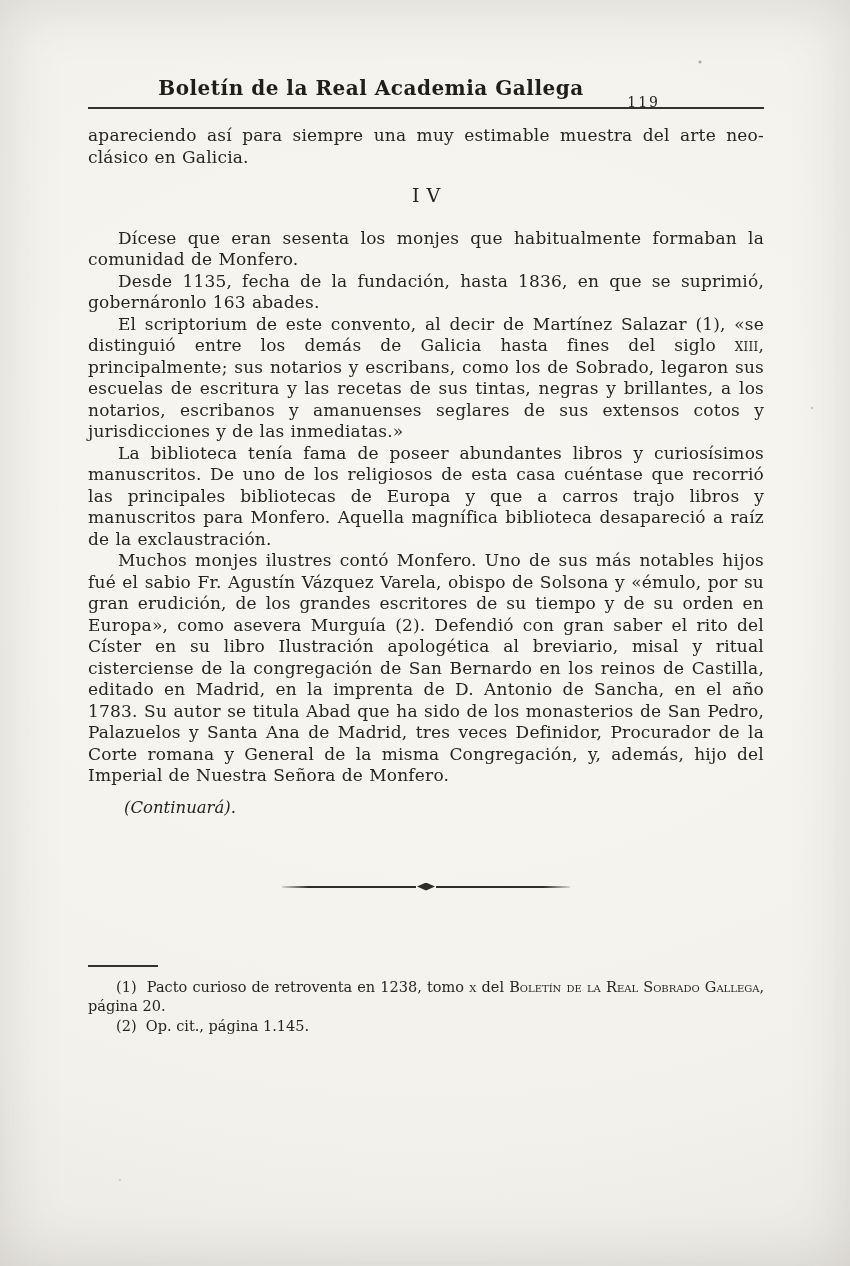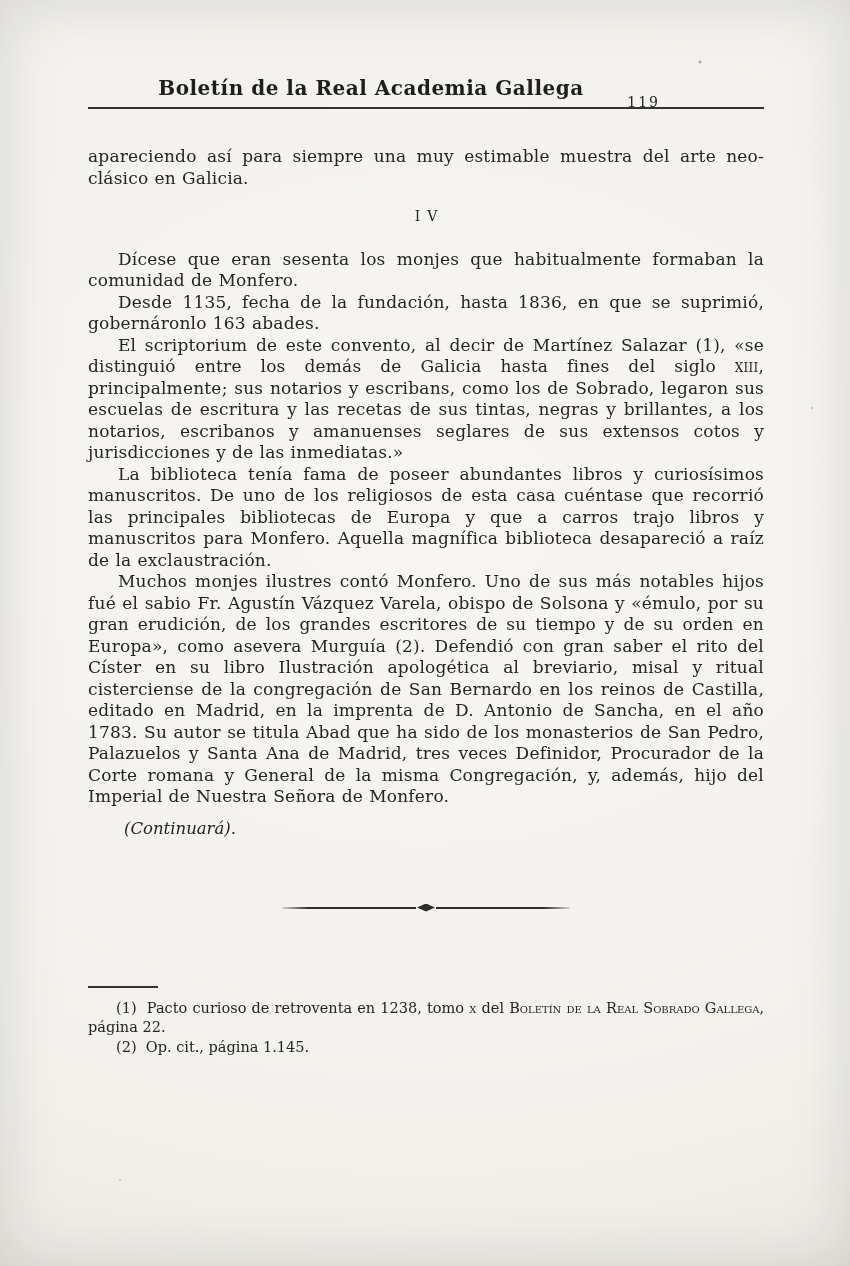--- a/index.html
+++ b/index.html
@@ -45,34 +45,34 @@
     letter-spacing: 2px;
     color: #26251f;
     margin-left: 48px;
   }
   .header-rule {
     height: 2px;
     background: #34322c;
     margin-top: 3px;
   }
   .body-text {
-    margin-top: 37px;
+    margin-top: 16px;
     font-size: 17px;
     line-height: 21.5px;
     text-align: justify;
     letter-spacing: .2px;
     word-spacing: .5px;
   }
   .p { margin: 0; text-indent: 30px; }
   .p.noindent { text-indent: 0; }
   .it { }
   .sc { font-variant: small-caps; }
   .section-heading {
     margin: 17px 0 21px 0;
-    font-size: 14px;
+    font-size: 19px;
     font-weight: 400;
     text-align: center;
     letter-spacing: 7px;
     text-indent: 7px;
   }
   .signature {
     margin-top: 9px;
     text-align: right;
     padding-right: 132px;
     font-size: 16.5px;
@@ -154,18 +154,18 @@
 
   <div class="divider">
     <span class="divider-line left"></span>
     <span class="divider-diamond"></span>
     <span class="divider-line right"></span>
   </div>
 
   <div class="footnotes">
     <div class="fn-rule"></div>
 
-    <p class="fn"><span>(1)&nbsp;&nbsp;</span><span class="it">Pacto curioso de retroventa en 1238,</span><span> tomo </span><span class="sc">x</span><span> del </span><span class="sc">Boletín de la Real Sobrado Gallega,</span><span> página 22.</span></p>
+    <p class="fn"><span>(1)&nbsp;&nbsp;</span><span class="it">Pacto curioso de retroventa en 1238,</span><span> tomo </span><span class="sc">x</span><span> del </span><span class="sc">Boletín de la Real Sobrado Gallega,</span><span> página 20.</span></p>
 
     <p class="fn">(2)&nbsp;&nbsp;Op. cit., página 1.145.</p>
   </div>
 
 </div>
 
 </body></html>

